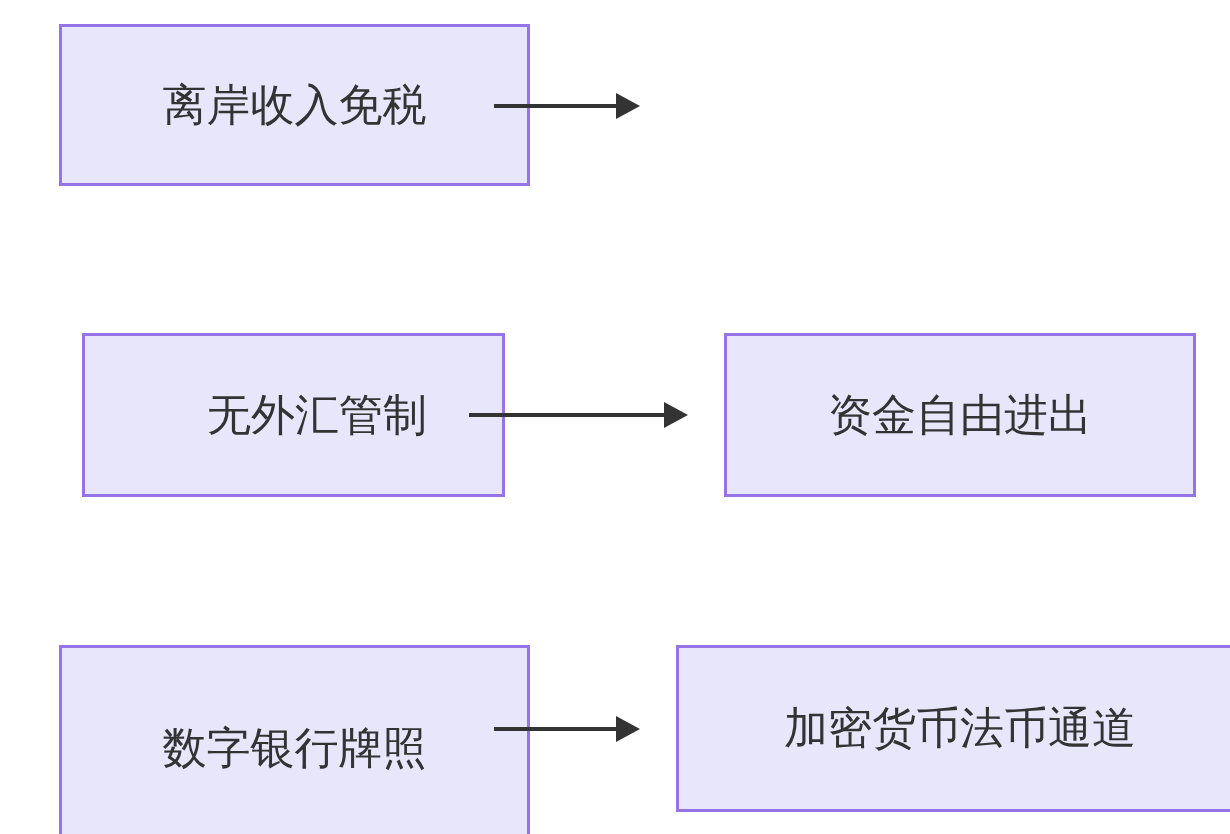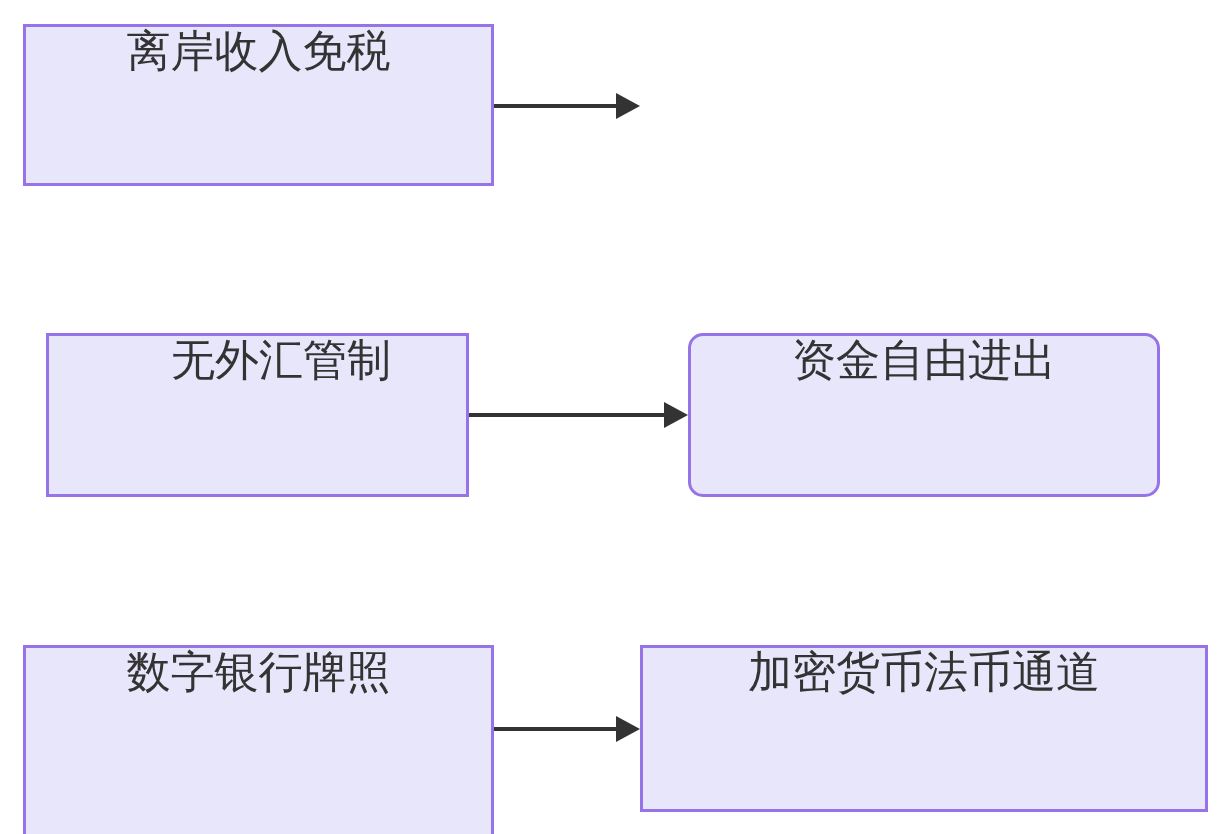--- a/index.html
+++ b/index.html
@@ -16,23 +16,24 @@
     height: 834px;
     background: #ffffff;
     overflow: hidden;
   }
   .node {
     position: absolute;
     box-sizing: border-box;
     background: #e8e6fb;
     border: 3px solid #9673e6;
     display: flex;
-    align-items: flex-start;
+    align-items: center;
     justify-content: center;
     text-align: center;
+    margin-left: 36px;
   }
   .node-label {
     font-size: 44px;
     line-height: 1.1;
     color: #333333;
     letter-spacing: 0px;
     white-space: nowrap;
     font-weight: 400;
   }
   .edge {
@@ -47,21 +48,21 @@
     fill: #333333;
   }
 
   
   #node-offshore-tax-free { left: 23px;  top: 24px;  width: 471px; height: 162px; }
   #node-ibc-rate         { left: 640px; top: 24px;  width: 568px; height: 162px; }
   #edge-1 { left: 494px; top: 86px; width: 146px; height: 40px; }
 
   
   #node-no-fx-control    { left: 46px;  top: 333px; width: 423px; height: 164px; padding-left: 47px; }
-  #node-free-flow        { left: 688px; top: 333px; width: 472px; height: 164px; border-radius: 15px; }
+  #node-free-flow        { left: 688px; top: 333px; width: 472px; height: 164px; }
   #edge-2 { left: 469px; top: 395px; width: 219px; height: 40px; }
 
   
   #node-digital-bank-license { left: 23px;  top: 645px; width: 471px; height: 206px; }
   #node-crypto-fiat-rail     { left: 640px; top: 645px; width: 568px; height: 167px; }
   #edge-3 { left: 494px; top: 709px; width: 146px; height: 40px; }
 </style>
 </head>
 <body>
 

